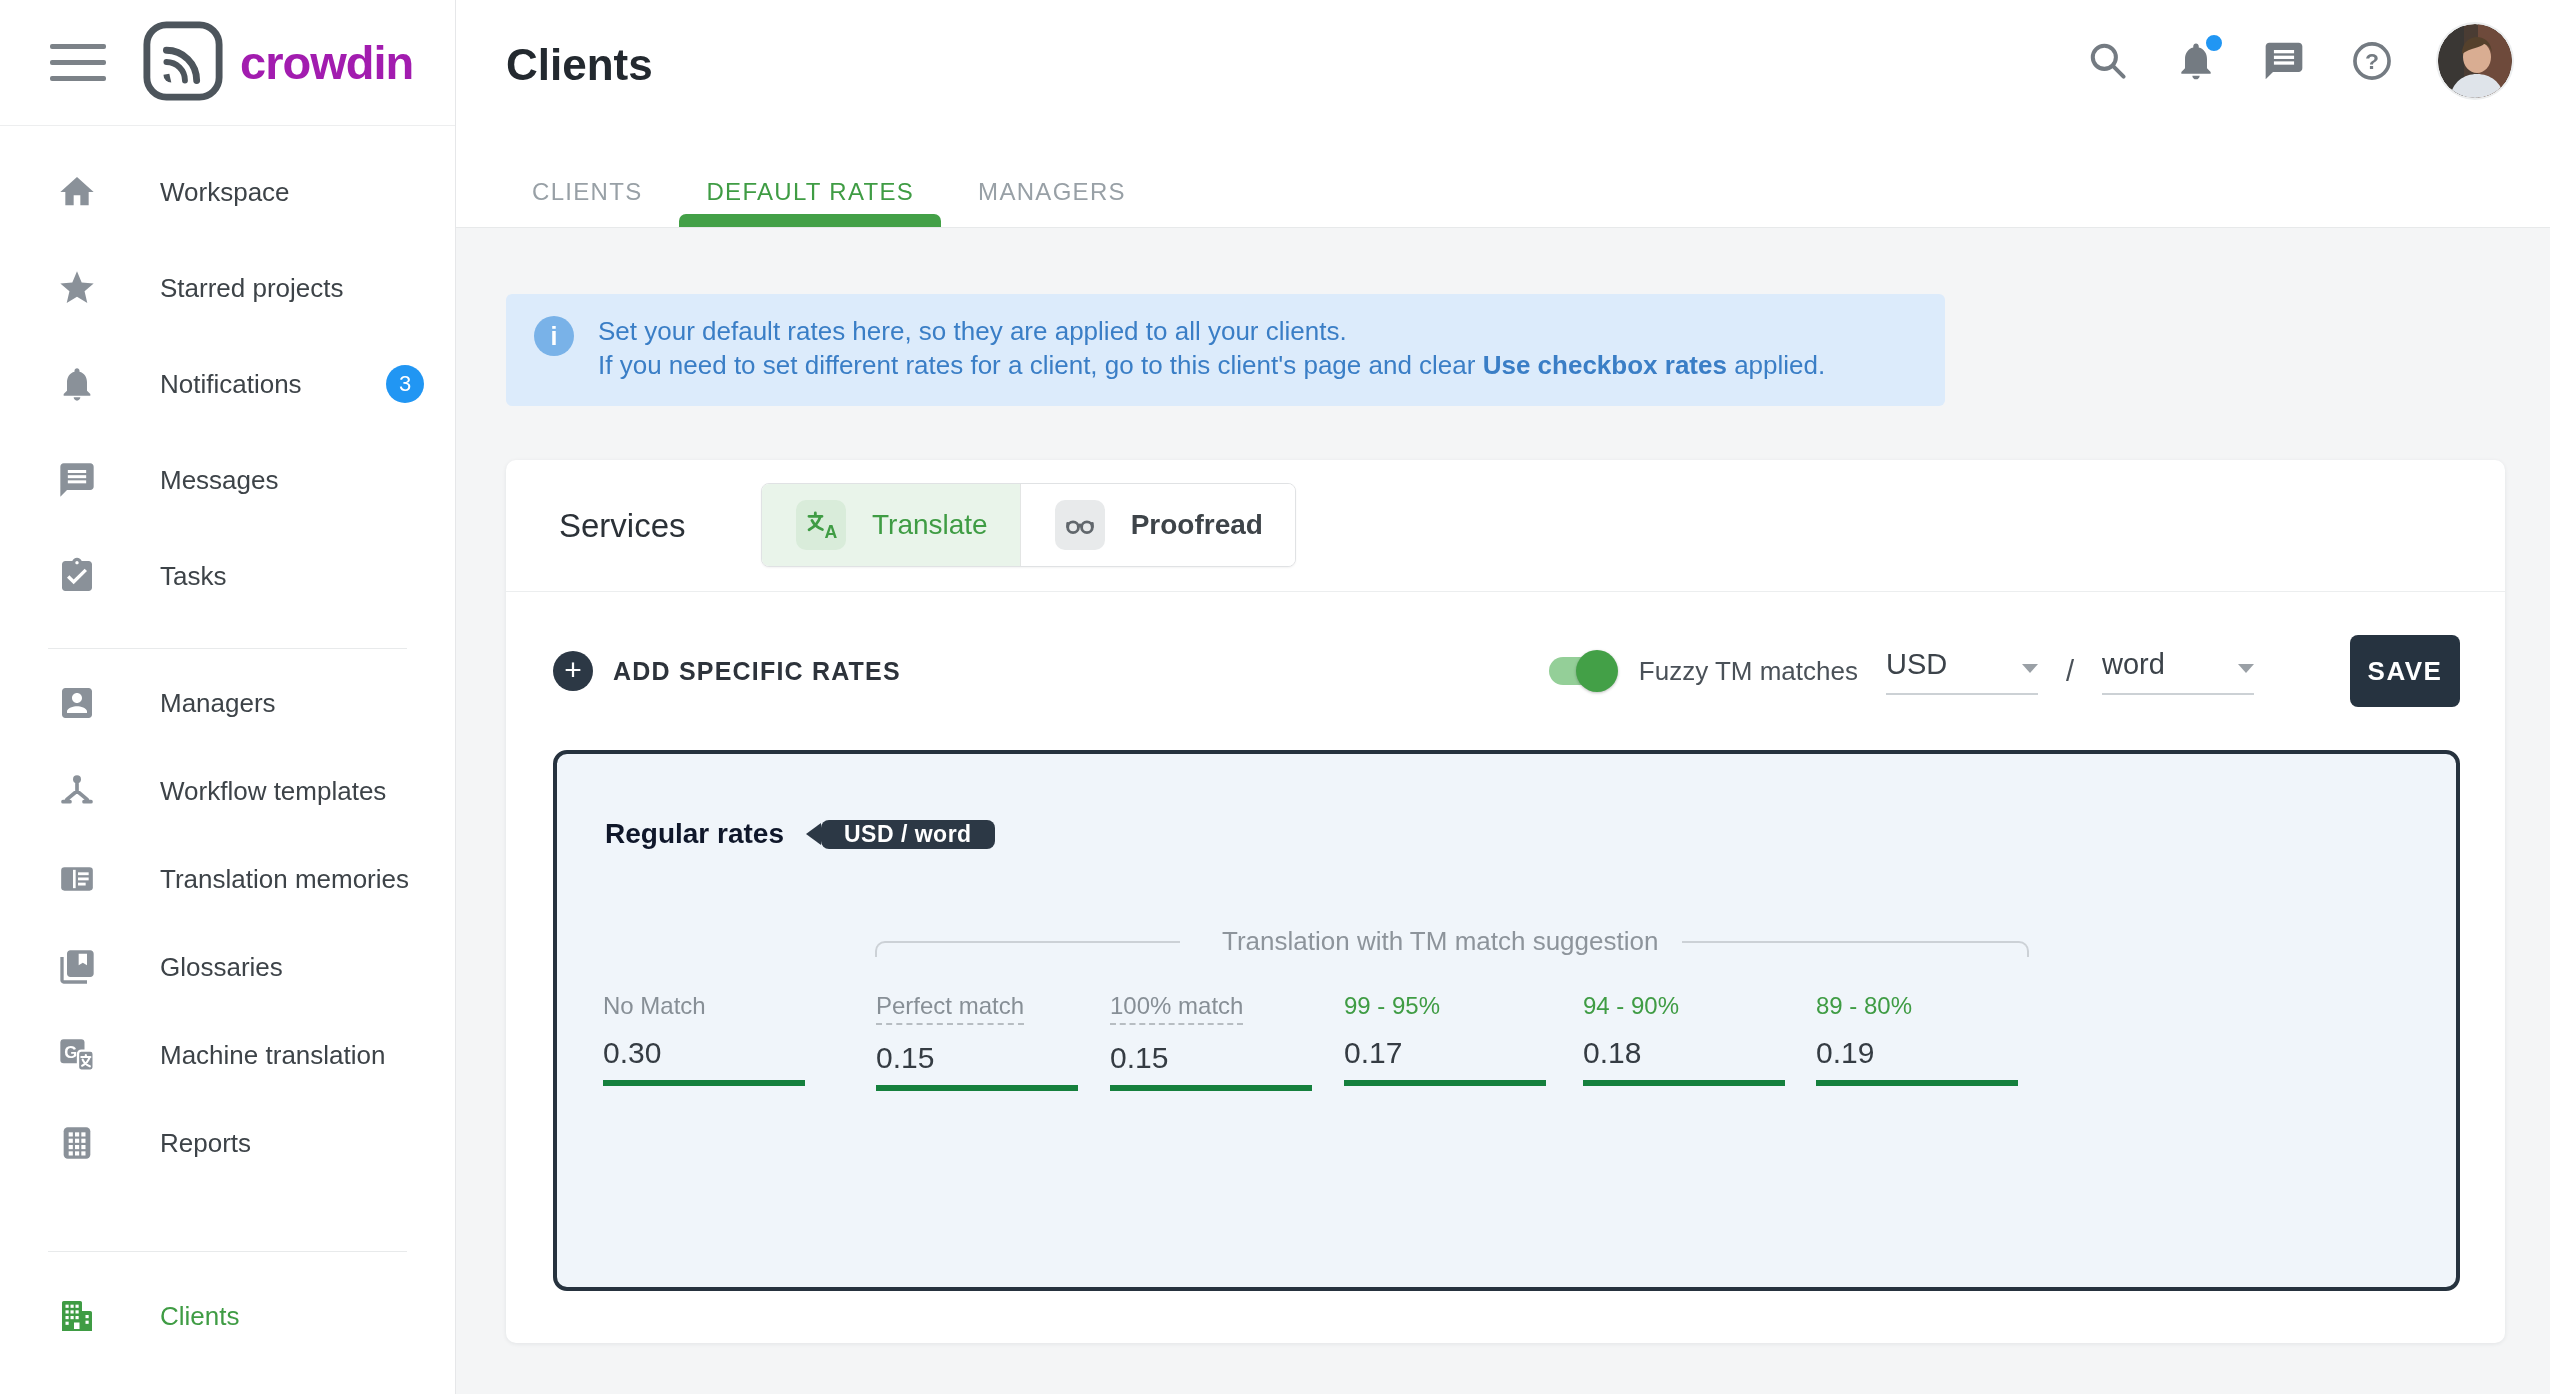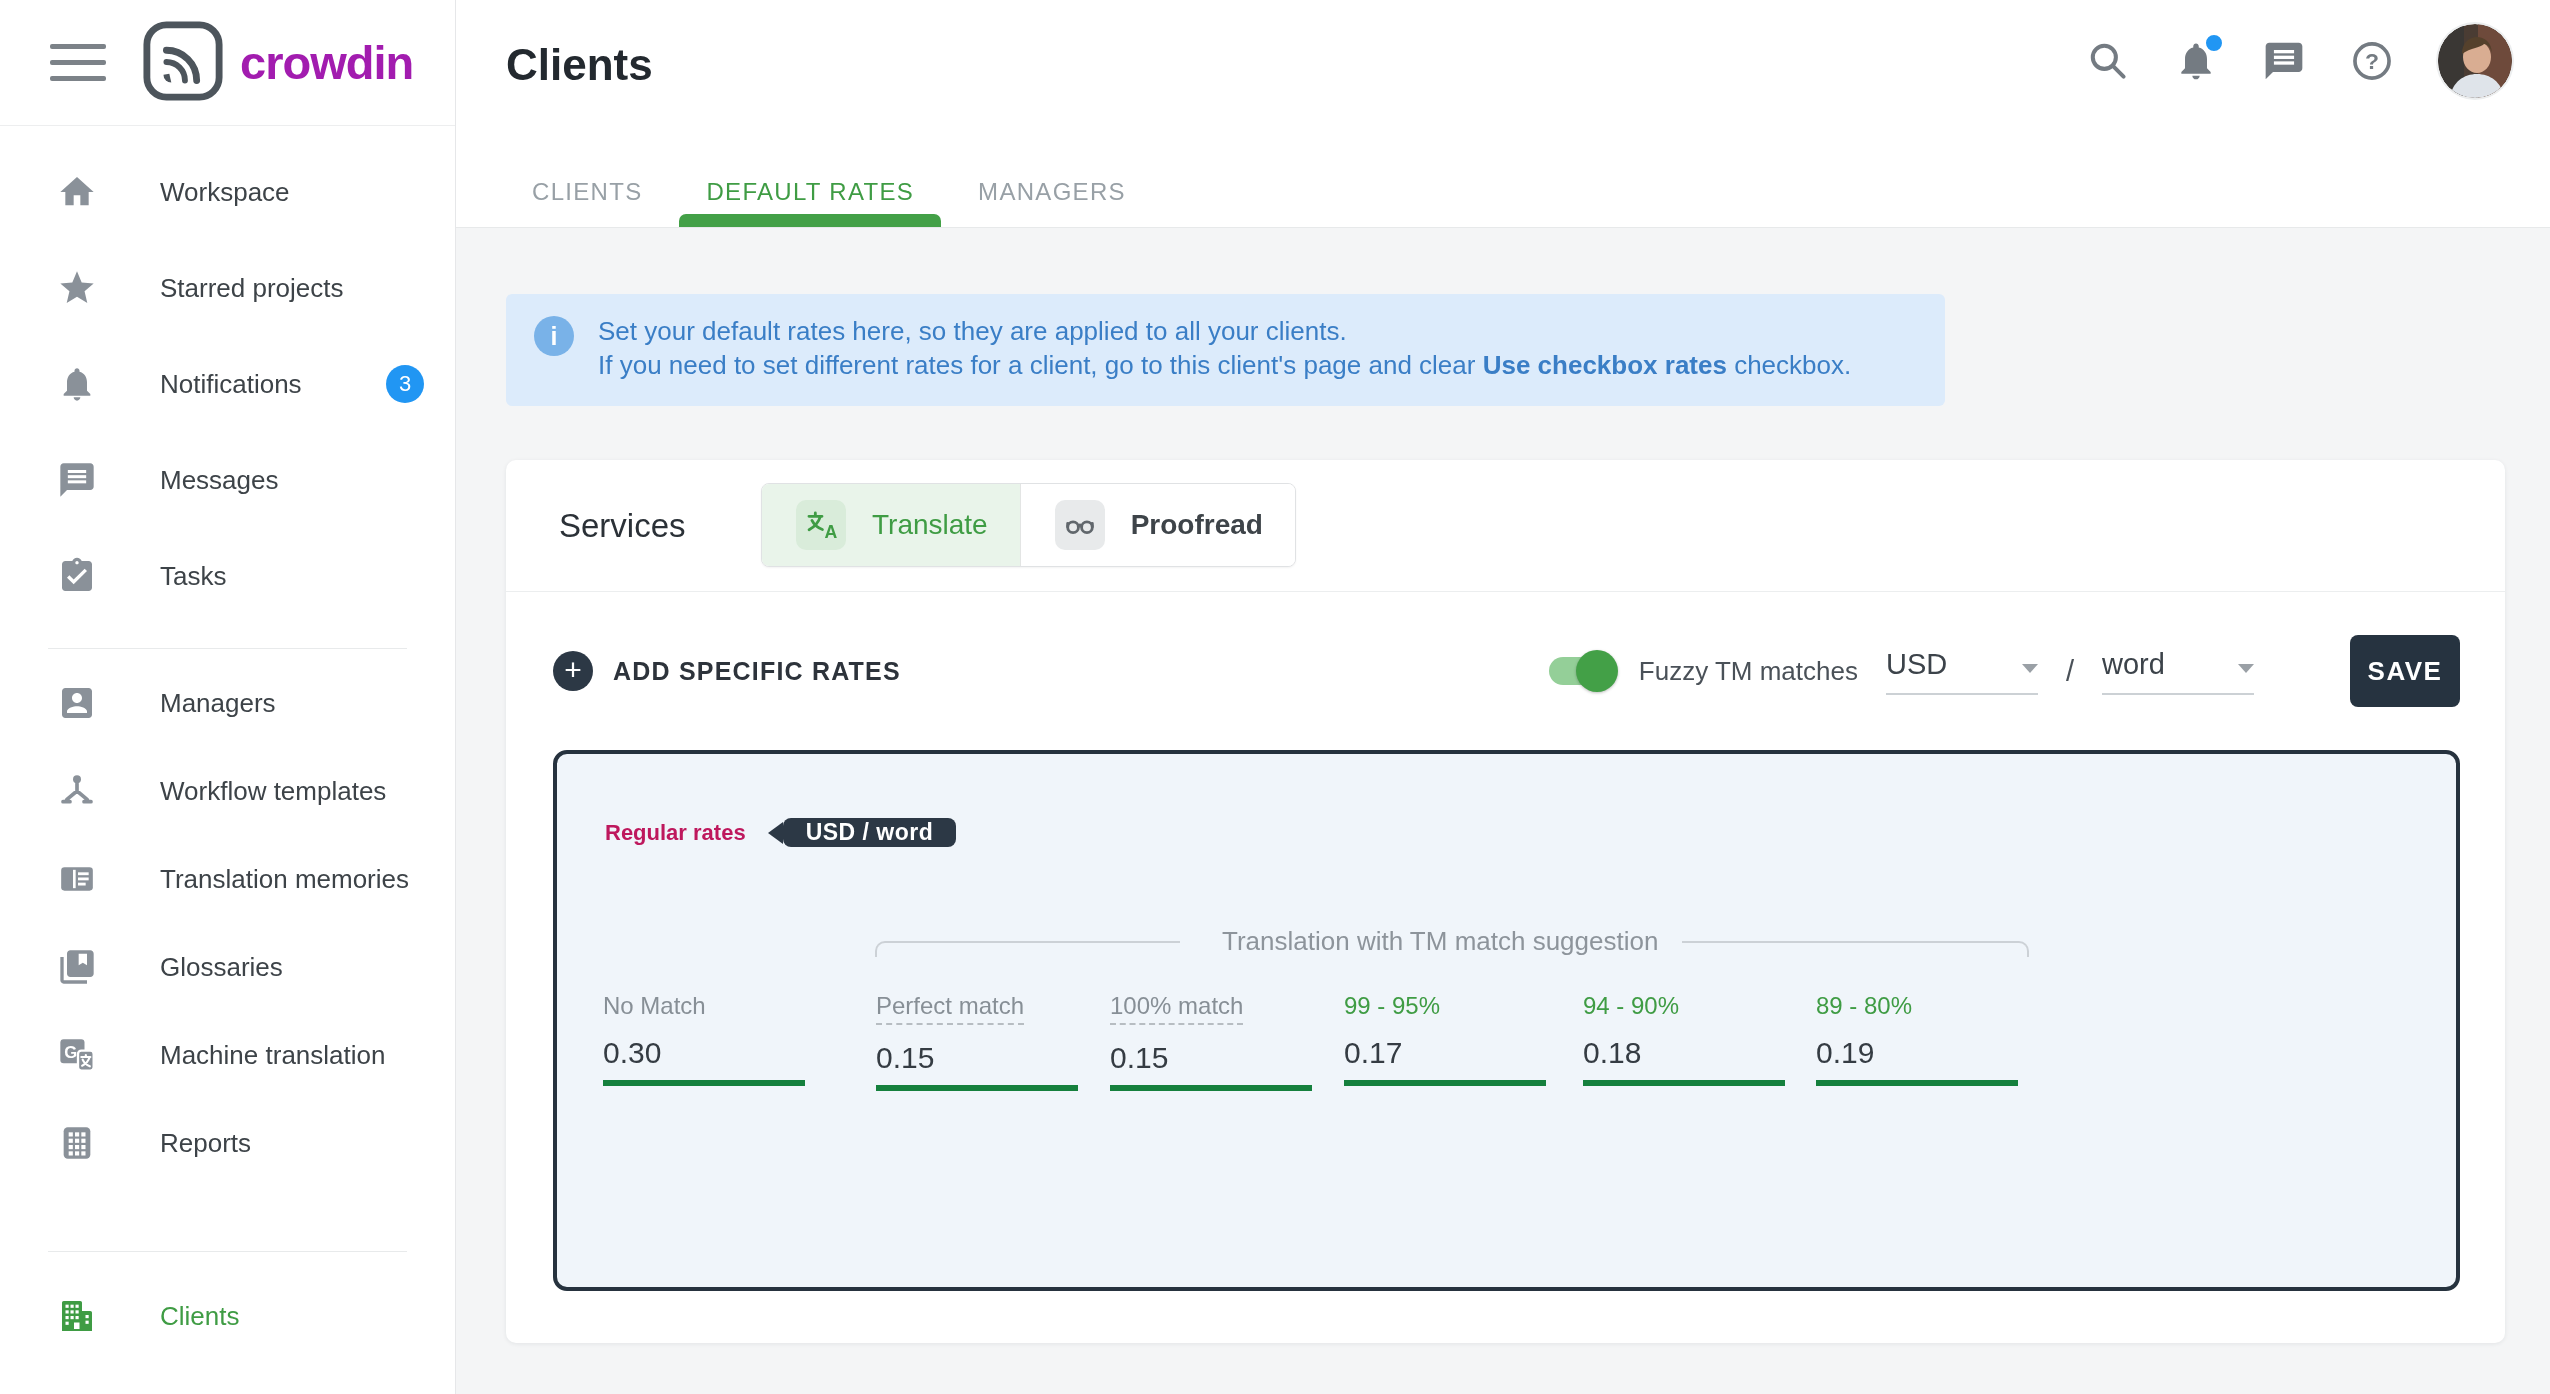--- a/index.html
+++ b/index.html
@@ -77,21 +77,21 @@
   .toggle-knob { position:absolute; right:-3px; top:-7px; width:42px; height:42px; border-radius:50%; background:#43a047; box-shadow:0 1px 3px rgba(0,0,0,.25); }
   .fuzzy-label { margin-left:24px; font-size:26px; color:#4a5158; }
   .select { margin-left:28px; width:152px; padding-bottom:12px; border-bottom:2px solid #ccd1d5; display:flex; align-items:flex-end; justify-content:space-between; font-size:29px; color:#3c434a; cursor:pointer; }
   .caret { width:0; height:0; border-left:8px solid transparent; border-right:8px solid transparent; border-top:9px solid #9aa0a6; margin-bottom:8px; }
   .slash { margin-left:28px; font-size:29px; color:#4a5158; }
   .save-btn { margin-left:96px; width:110px; height:72px; background:#263340; color:#fff; border:none; border-radius:8px; font-size:26px; font-weight:700; letter-spacing:1.5px; display:flex; align-items:center; justify-content:center; cursor:pointer; font-family:inherit; }
 
   
   .rates-panel { margin:0 45px 0 47px; height:541px; border:4px solid #26323e; border-radius:14px; background:#f0f5fa; position:relative; }
   .panel-title-row { position:absolute; left:48px; top:64px; display:flex; align-items:center; }
-  .panel-title { font-size:22px; font-weight:700; color:#be185d; }
+  .panel-title { font-size:28px; font-weight:700; color:#0f172a; }
   .badge-arrow { margin-left:22px; width:0; height:0; border-top:11px solid transparent; border-bottom:11px solid transparent; border-right:15px solid #2c3845; }
   .uw-badge { background:#2c3845; color:#fff; font-size:23px; font-weight:700; letter-spacing:.5px; padding:1px 23px; border-radius:8px; }
 
   .bracket-row { position:absolute; left:318px; top:172px; width:1154px; display:flex; align-items:flex-start; }
   .b-line { height:16px; border-top:2px solid #ccd1d6; margin-top:15px; }
   .b-line.left { width:305px; border-left:2px solid #ccd1d6; border-top-left-radius:10px; }
   .b-line.right { flex:1; border-right:2px solid #ccd1d6; border-top-right-radius:10px; }
   .bracket-label { margin:0 24px 0 42px; font-size:26px; line-height:30px; color:#8d949b; white-space:nowrap; }
 
   .rate-col { position:absolute; top:238px; width:215px; }
@@ -339,21 +339,21 @@
         <div class="tab">MANAGERS</div>
       </nav>
     </header>
 
     <div class="content">
 
       <div class="banner">
         <span class="info-icon">i</span>
         <div class="banner-text">
           <div>Set your default rates here, so they are applied to all your clients.</div>
-          <div><span>If you need to set different rates for a client, go to this client's page and clear </span><b>Use checkbox rates</b><span> checkbox.</span></div>
+          <div><span>If you need to set different rates for a client, go to this client's page and clear </span><b>Use checkbox rates</b><span> applied.</span></div>
         </div>
       </div>
 
       <section class="card">
 
         <div class="services-row">
           <div class="services-title">Services</div>
           <div class="segmented">
             <div class="segment active">
               <span class="icon-tile">

